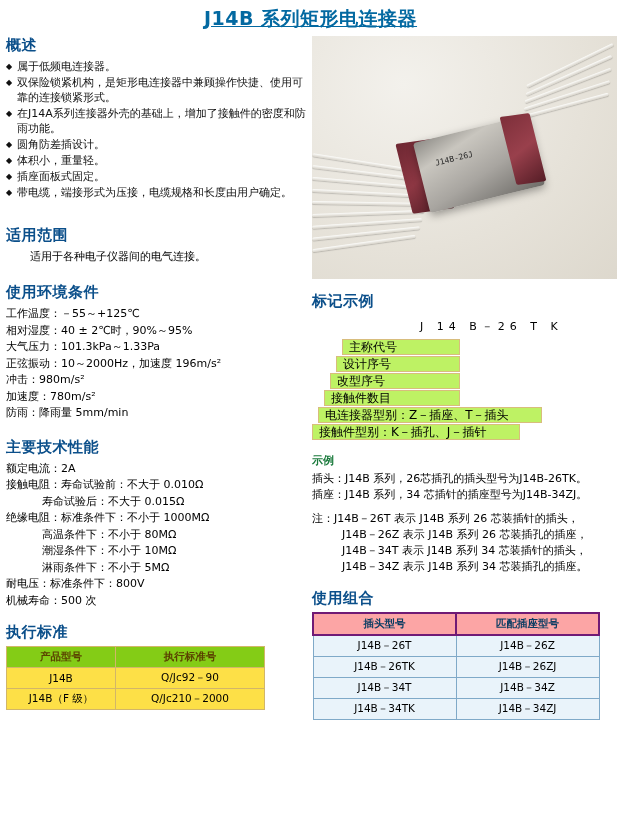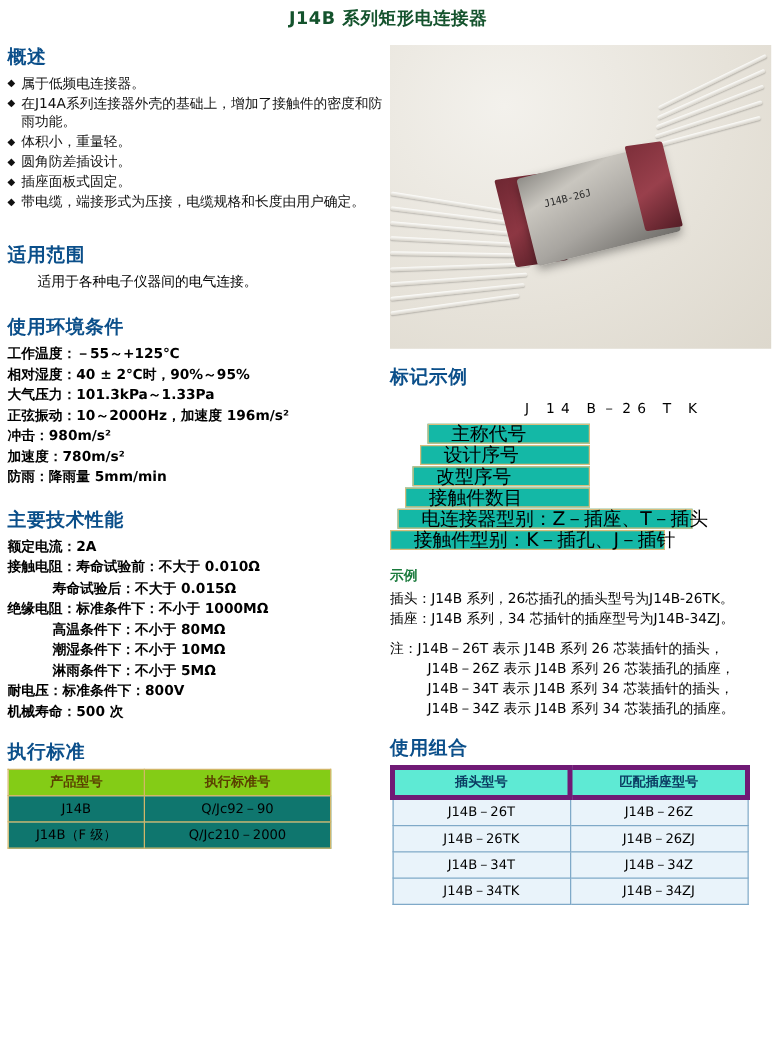--- a/index.html
+++ b/index.html
@@ -15,25 +15,26 @@
     color: #000;
     overflow: hidden;
   }
   .page {
     position: relative;
     width: 621px;
     height: 835px;
   }
   .title {
     text-align: center;
-    font-size: 14px;
+    font-size: 19px;
     font-weight: bold;
-    color: #14532d;
+    color: #0369a1;
     padding-top: 6px;
     letter-spacing: 0.5px;
+    text-decoration: underline;
   }
   .col-left {
     position: absolute;
     left: 6px;
     top: 36px;
     width: 300px;
   }
   .col-right {
     position: absolute;
     left: 312px;
@@ -71,21 +72,20 @@
   .para {
     font-size: 11px;
     line-height: 16px;
     text-indent: 24px;
     margin: 2px 0 0 0;
   }
   .spec-list {
     font-size: 11px;
     line-height: 16.5px;
     margin: 2px 0 0 0;
-    font-weight: bold;
   }
   .spec-list div {
     white-space: nowrap;
   }
   .indent1 { padding-left: 36px; }
   .indent3 { padding-left: 48px; }
 
   
   .photo {
     position: absolute;
@@ -176,26 +176,26 @@
   .mk-code {
     position: absolute;
     left: 108px;
     top: 4px;
     font-size: 11px;
     letter-spacing: 5px;
     white-space: nowrap;
   }
   .mk-row {
     position: absolute;
-    background: #14b8a6;
+    background: #bef264;
     border: 1px solid #d8bd7d;
     height: 14px;
     line-height: 14px;
-    padding-left: 18px;
-    font-size: 15px;
+    padding-left: 6px;
+    font-size: 12px;
     white-space: nowrap;
   }
   .eg-title {
     font-size: 11px;
     font-weight: bold;
     color: #1a7a3c;
     margin-top: 8px;
   }
   .eg-body {
     font-size: 11px;
@@ -209,61 +209,62 @@
   }
   .note .ind { padding-left: 30px; }
 
   
   table.tbl {
     border-collapse: collapse;
     font-size: 10.5px;
     margin-top: 4px;
   }
   table.tbl th {
-    background: #5eead4;
-    border: 4px solid #701a75;
+    background: #fca5a5;
+    border: 2px solid #701a75;
     font-weight: bold;
     text-align: center;
     padding: 3px 4px;
     color: #0b3d63;
   }
   table.tbl td {
     border: 1px solid #7fa9c8;
     text-align: center;
     padding: 3px 4px;
     background: #e9f3fa;
   }
   table.tbl.yellow th {
     background: #84cc16;
     border: 1px solid #d2b668;
     color: #5a4100;
   }
   table.tbl.yellow td {
-    background: #0f766e;
+    background: #fde047;
     border: 1px solid #d2b668;
   }
   .std-table-wrap {
     margin-top: 4px;
   }
 </style>
 </head>
 <body>
 
 <div class="page">
 
   <div class="title">J14B 系列矩形电连接器</div>
 
   <div class="col-left">
 
     <h2 class="sec">概述</h2>
     <ul class="bullets">
       <li>属于低频电连接器。</li>
+      <li>双保险锁紧机构，是矩形电连接器中兼顾操作快捷、使用可靠的连接锁紧形式。</li>
       <li>在J14A系列连接器外壳的基础上，增加了接触件的密度和防雨功能。</li>
+      <li>圆角防差插设计。</li>
       <li>体积小，重量轻。</li>
-      <li>圆角防差插设计。</li>
       <li>插座面板式固定。</li>
       <li>带电缆，端接形式为压接，电缆规格和长度由用户确定。</li>
     </ul>
 
     <h2 class="sec" style="margin-top:26px;">适用范围</h2>
     <p class="para">适用于各种电子仪器间的电气连接。</p>
 
     <h2 class="sec" style="margin-top:18px;">使用环境条件</h2>
     <div class="spec-list">
       <div>工作温度：－55～+125℃</div>

